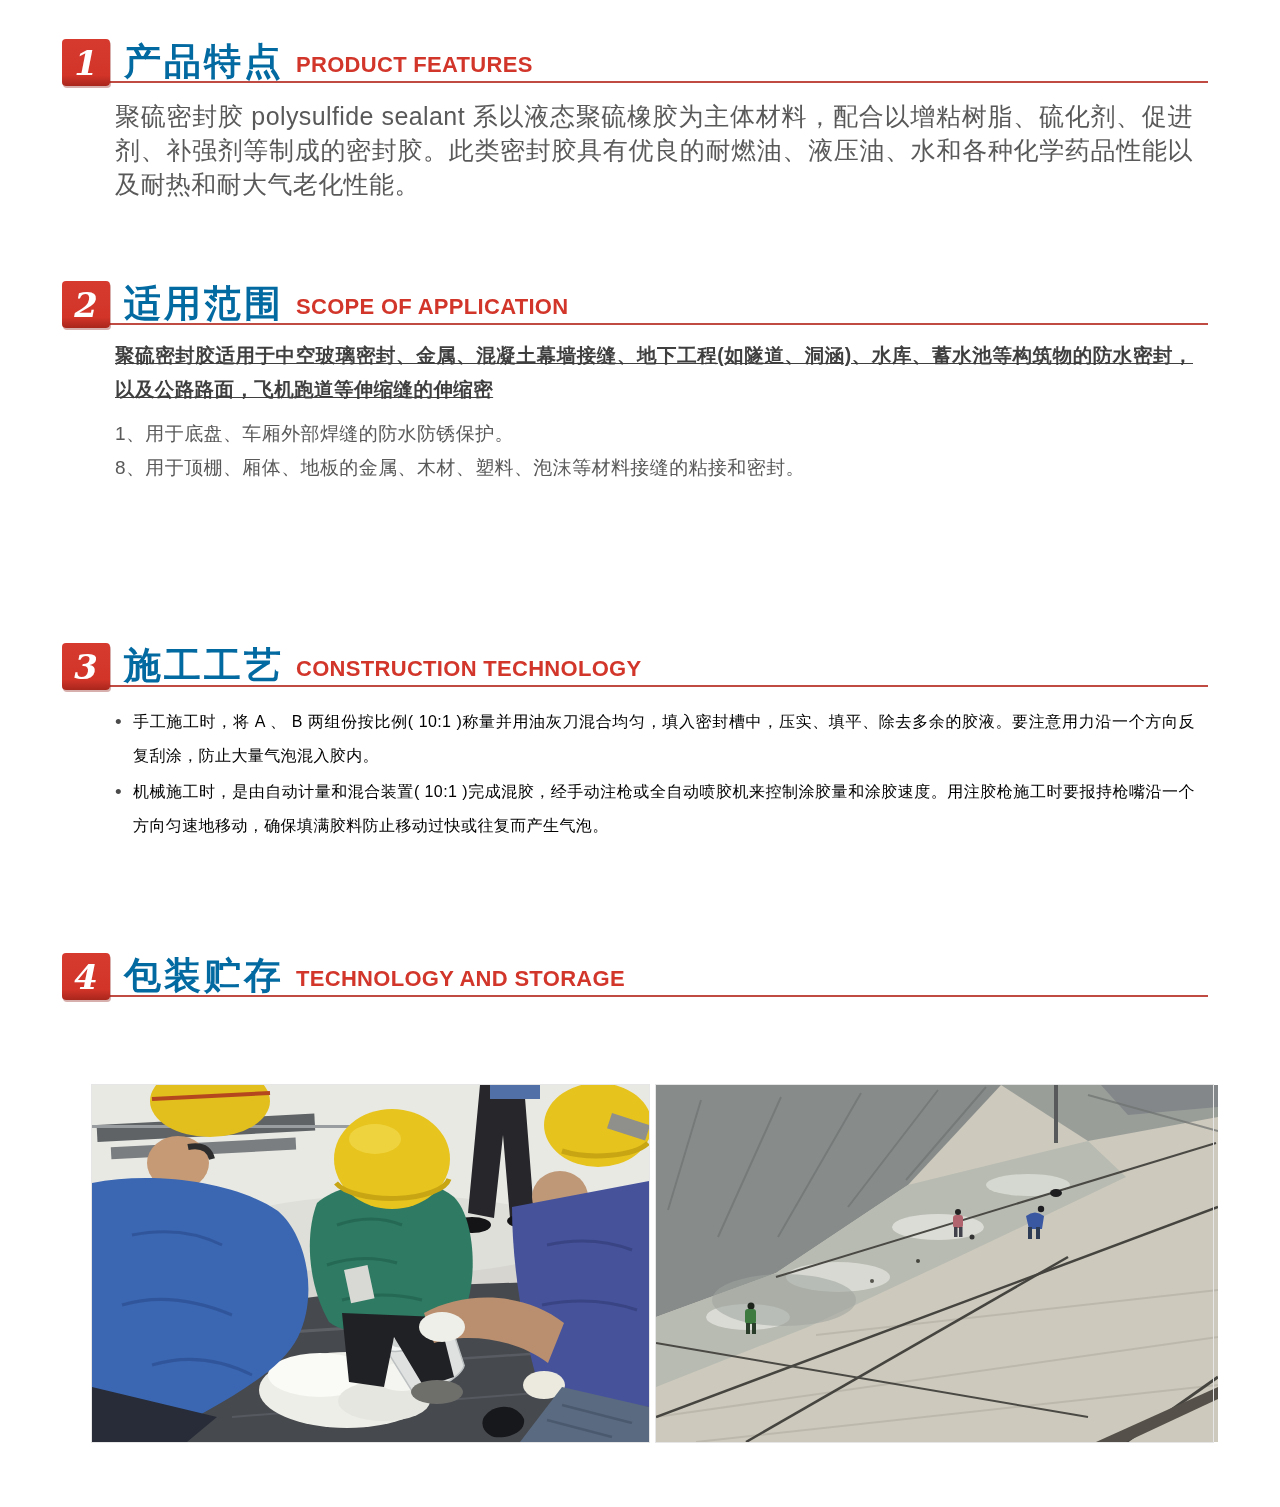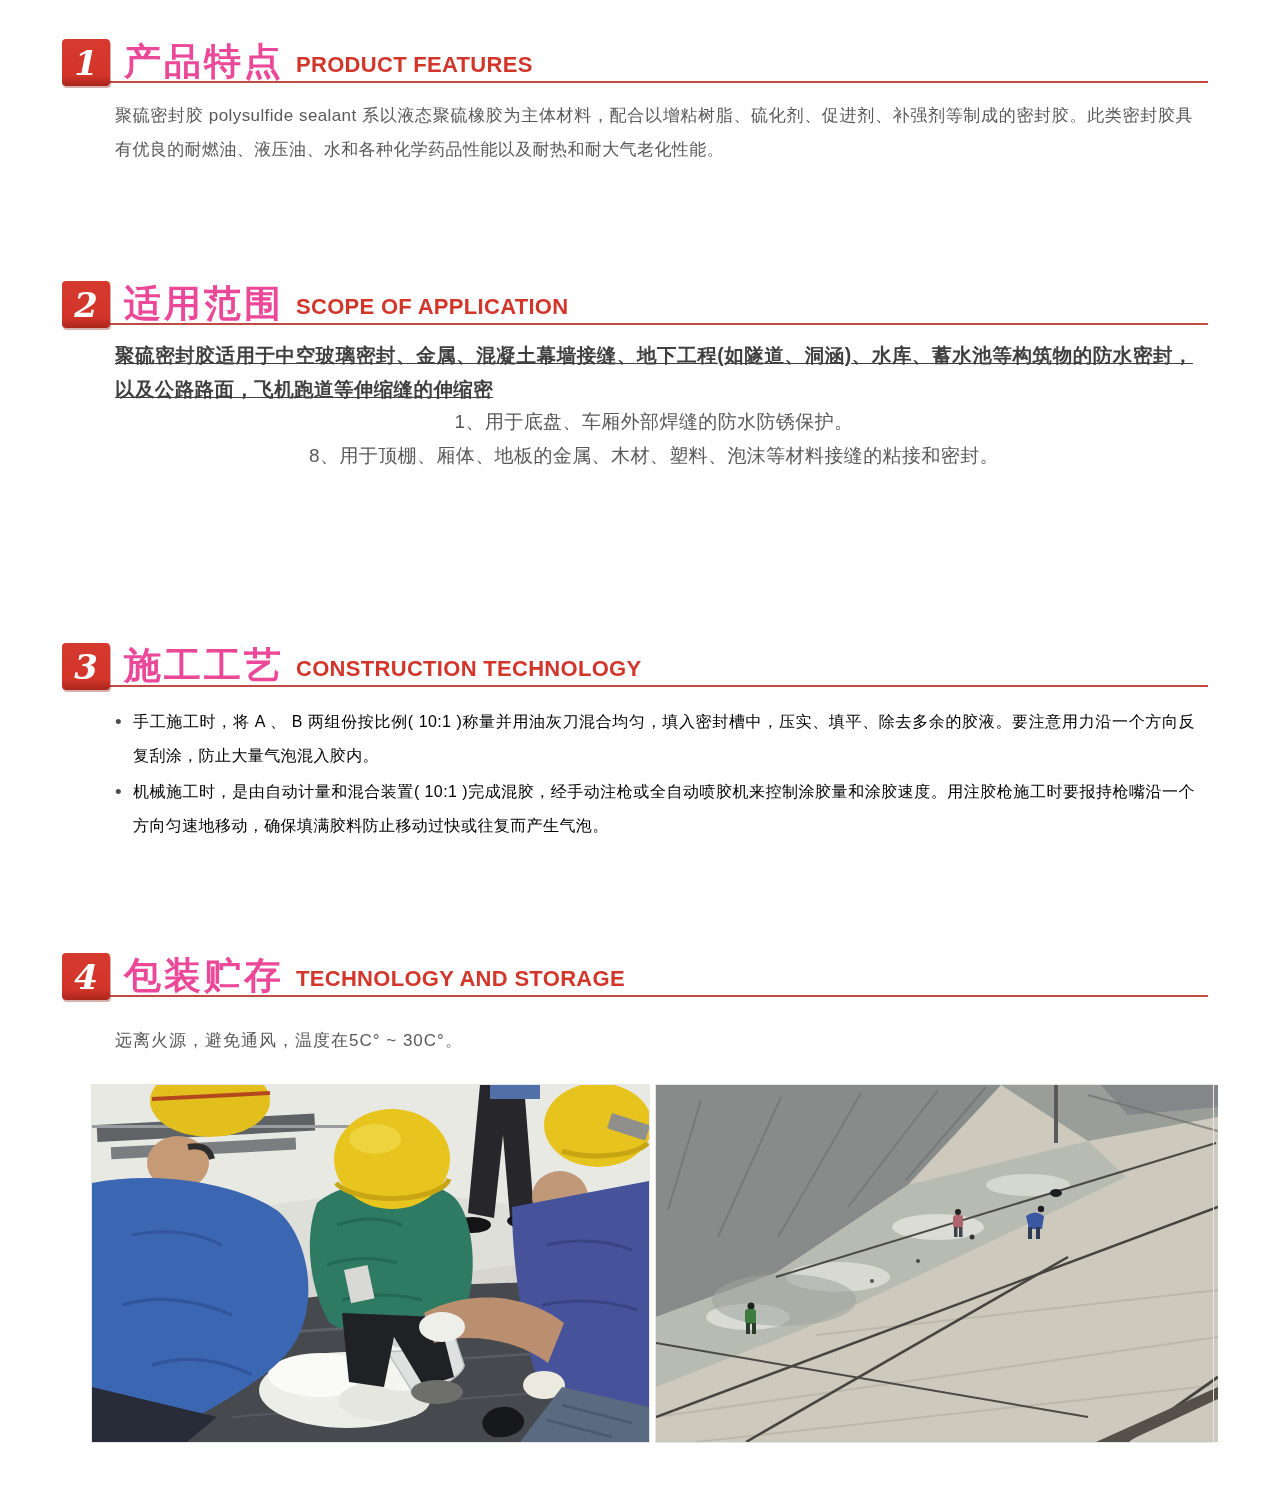--- a/index.html
+++ b/index.html
@@ -30,45 +30,45 @@
     border-radius:4px;
     display:flex; align-items:center; justify-content:center;
     color:#ffffff;
     font-family:"DejaVu Serif","Liberation Serif",serif;
     font-style:italic; font-weight:bold; font-size:34px;
     line-height:1;
     box-shadow:1px 2px 0 rgba(140,30,20,0.35);
   }
   .title-zh {
     margin-left:14px;
-    font-size:37px; font-weight:700; color:#ec4899;
+    font-size:37px; font-weight:700; color:#0369a1;
     letter-spacing:3px; line-height:1; padding-bottom:6px;
     white-space:nowrap;
     text-align:right;
   }
   .title-en {
     margin-left:12px;
     font-size:22px; font-weight:700; color:#d2352a;
     letter-spacing:0.3px; padding-bottom:8px; white-space:nowrap;
   }
 
   .body-text {
     margin-left:53px; width:1078px;
-    font-size:17px; line-height:34px; color:#595959;
+    font-size:25px; line-height:34px; color:#595959;
     letter-spacing:0.4px;
     text-align:justify;
   }
   #sec1 .body-text { margin-top:13px; }
 
   .lead-bold {
     margin-left:53px; margin-top:10px; width:1078px;
     font-size:19.5px; line-height:34px; color:#3f3f3f; font-weight:700;
     letter-spacing:0.4px; text-align:justify;text-decoration:underline;
   }
-  .app-list { margin-left:53px; width:1078px; list-style:none;text-align:center; }
+  .app-list { margin-left:53px; margin-top:12px; width:1078px; list-style:none; }
   .app-list li {
     font-size:19px; line-height:32px; color:#595959; letter-spacing:0.4px;
   }
   .app-list li + li { margin-top:7px; }
   .app-list li:last-child { margin-top:2px; }
 
   .bullets { margin-left:53px; margin-top:15px; width:1080px; }
   .bullet-row { display:flex; align-items:flex-start; }
   .bullet-row + .bullet-row { margin-top:2px; }
   .bullet-marker {
@@ -147,21 +147,20 @@
 
   <section class="sec" id="sec4">
     <div class="sec-header">
       <div class="numbox">
         <span>4</span>
       </div>
       <div class="title-zh">包装贮存</div>
       <div class="title-en">TECHNOLOGY AND STORAGE</div>
       <div class="rule"></div>
     </div>
-    <p class="body-text">远离火源，避免通风，温度在5C° ~ 30C°。</p>
   </section>
 
   <div class="photos">
 
     <div class="photo-frame">
       <svg width="557" height="357" viewBox="0 0 557 357" xmlns="http://www.w3.org/2000/svg">
         <rect width="557" height="357" fill="#d6d5d0"></rect>
         <rect x="0" y="0" width="557" height="130" fill="#e9e9e4"></rect>
         <ellipse cx="300" cy="150" rx="180" ry="40" fill="#dedfd9"></ellipse>
 

